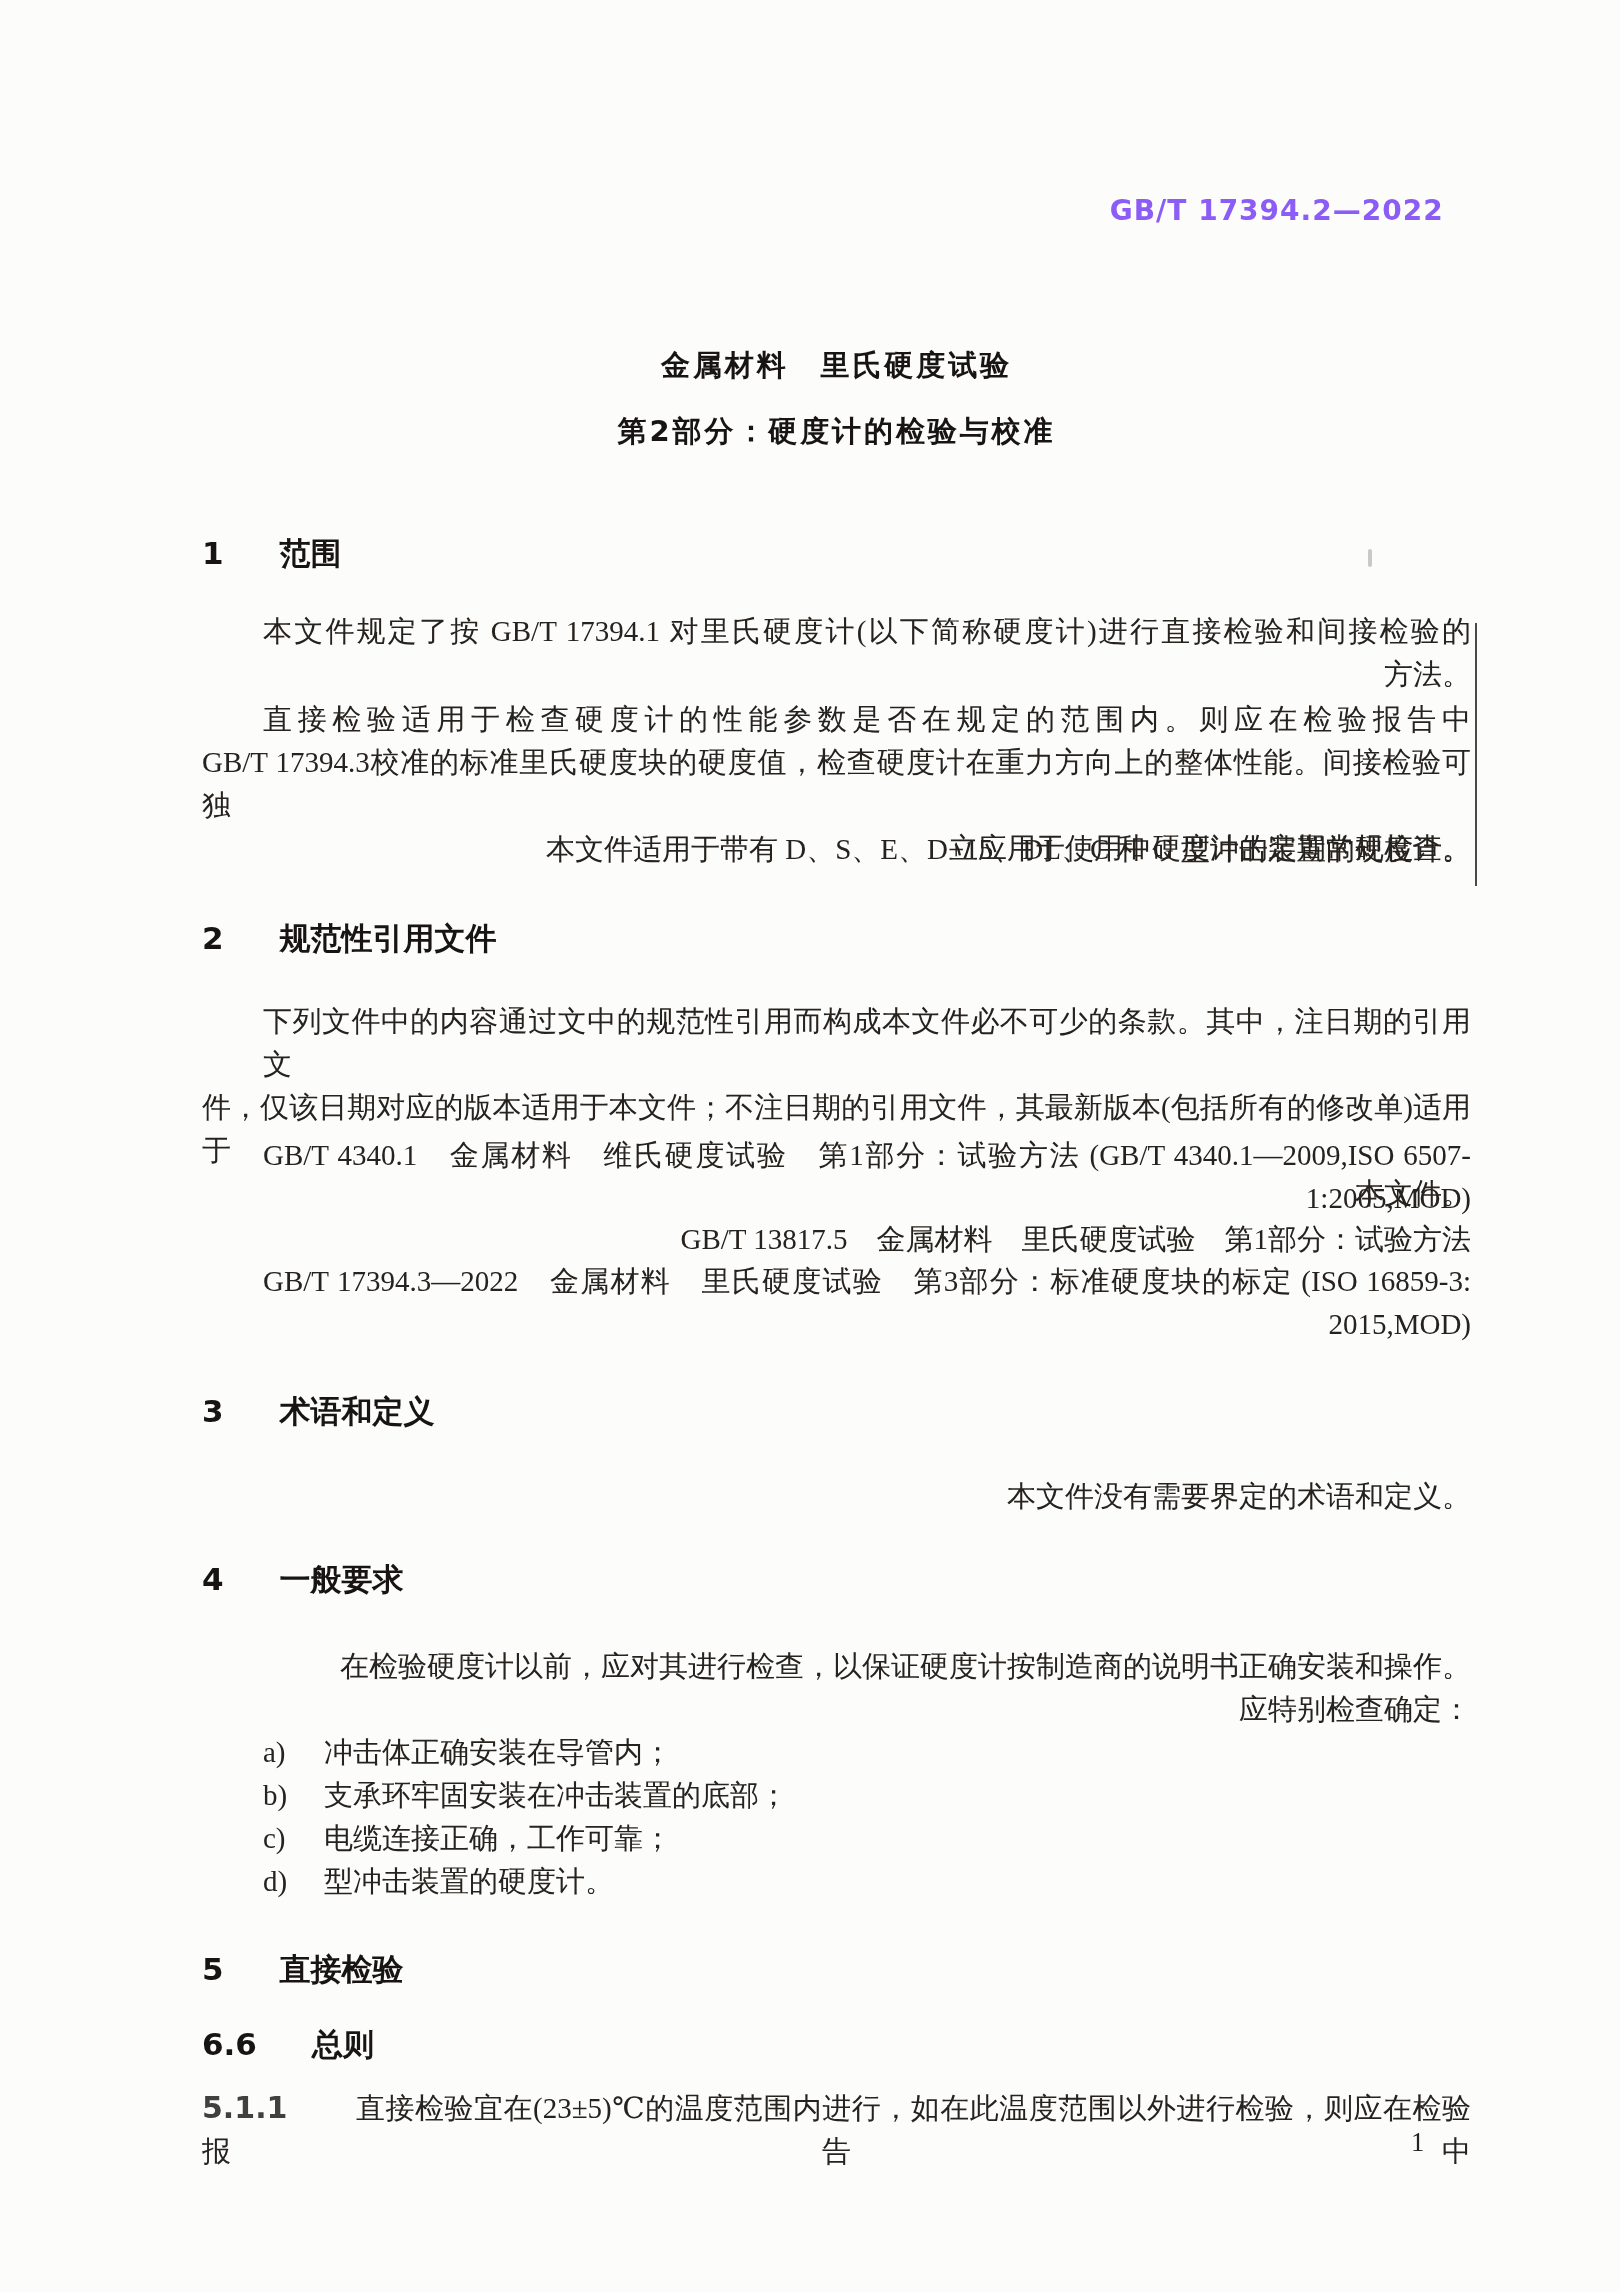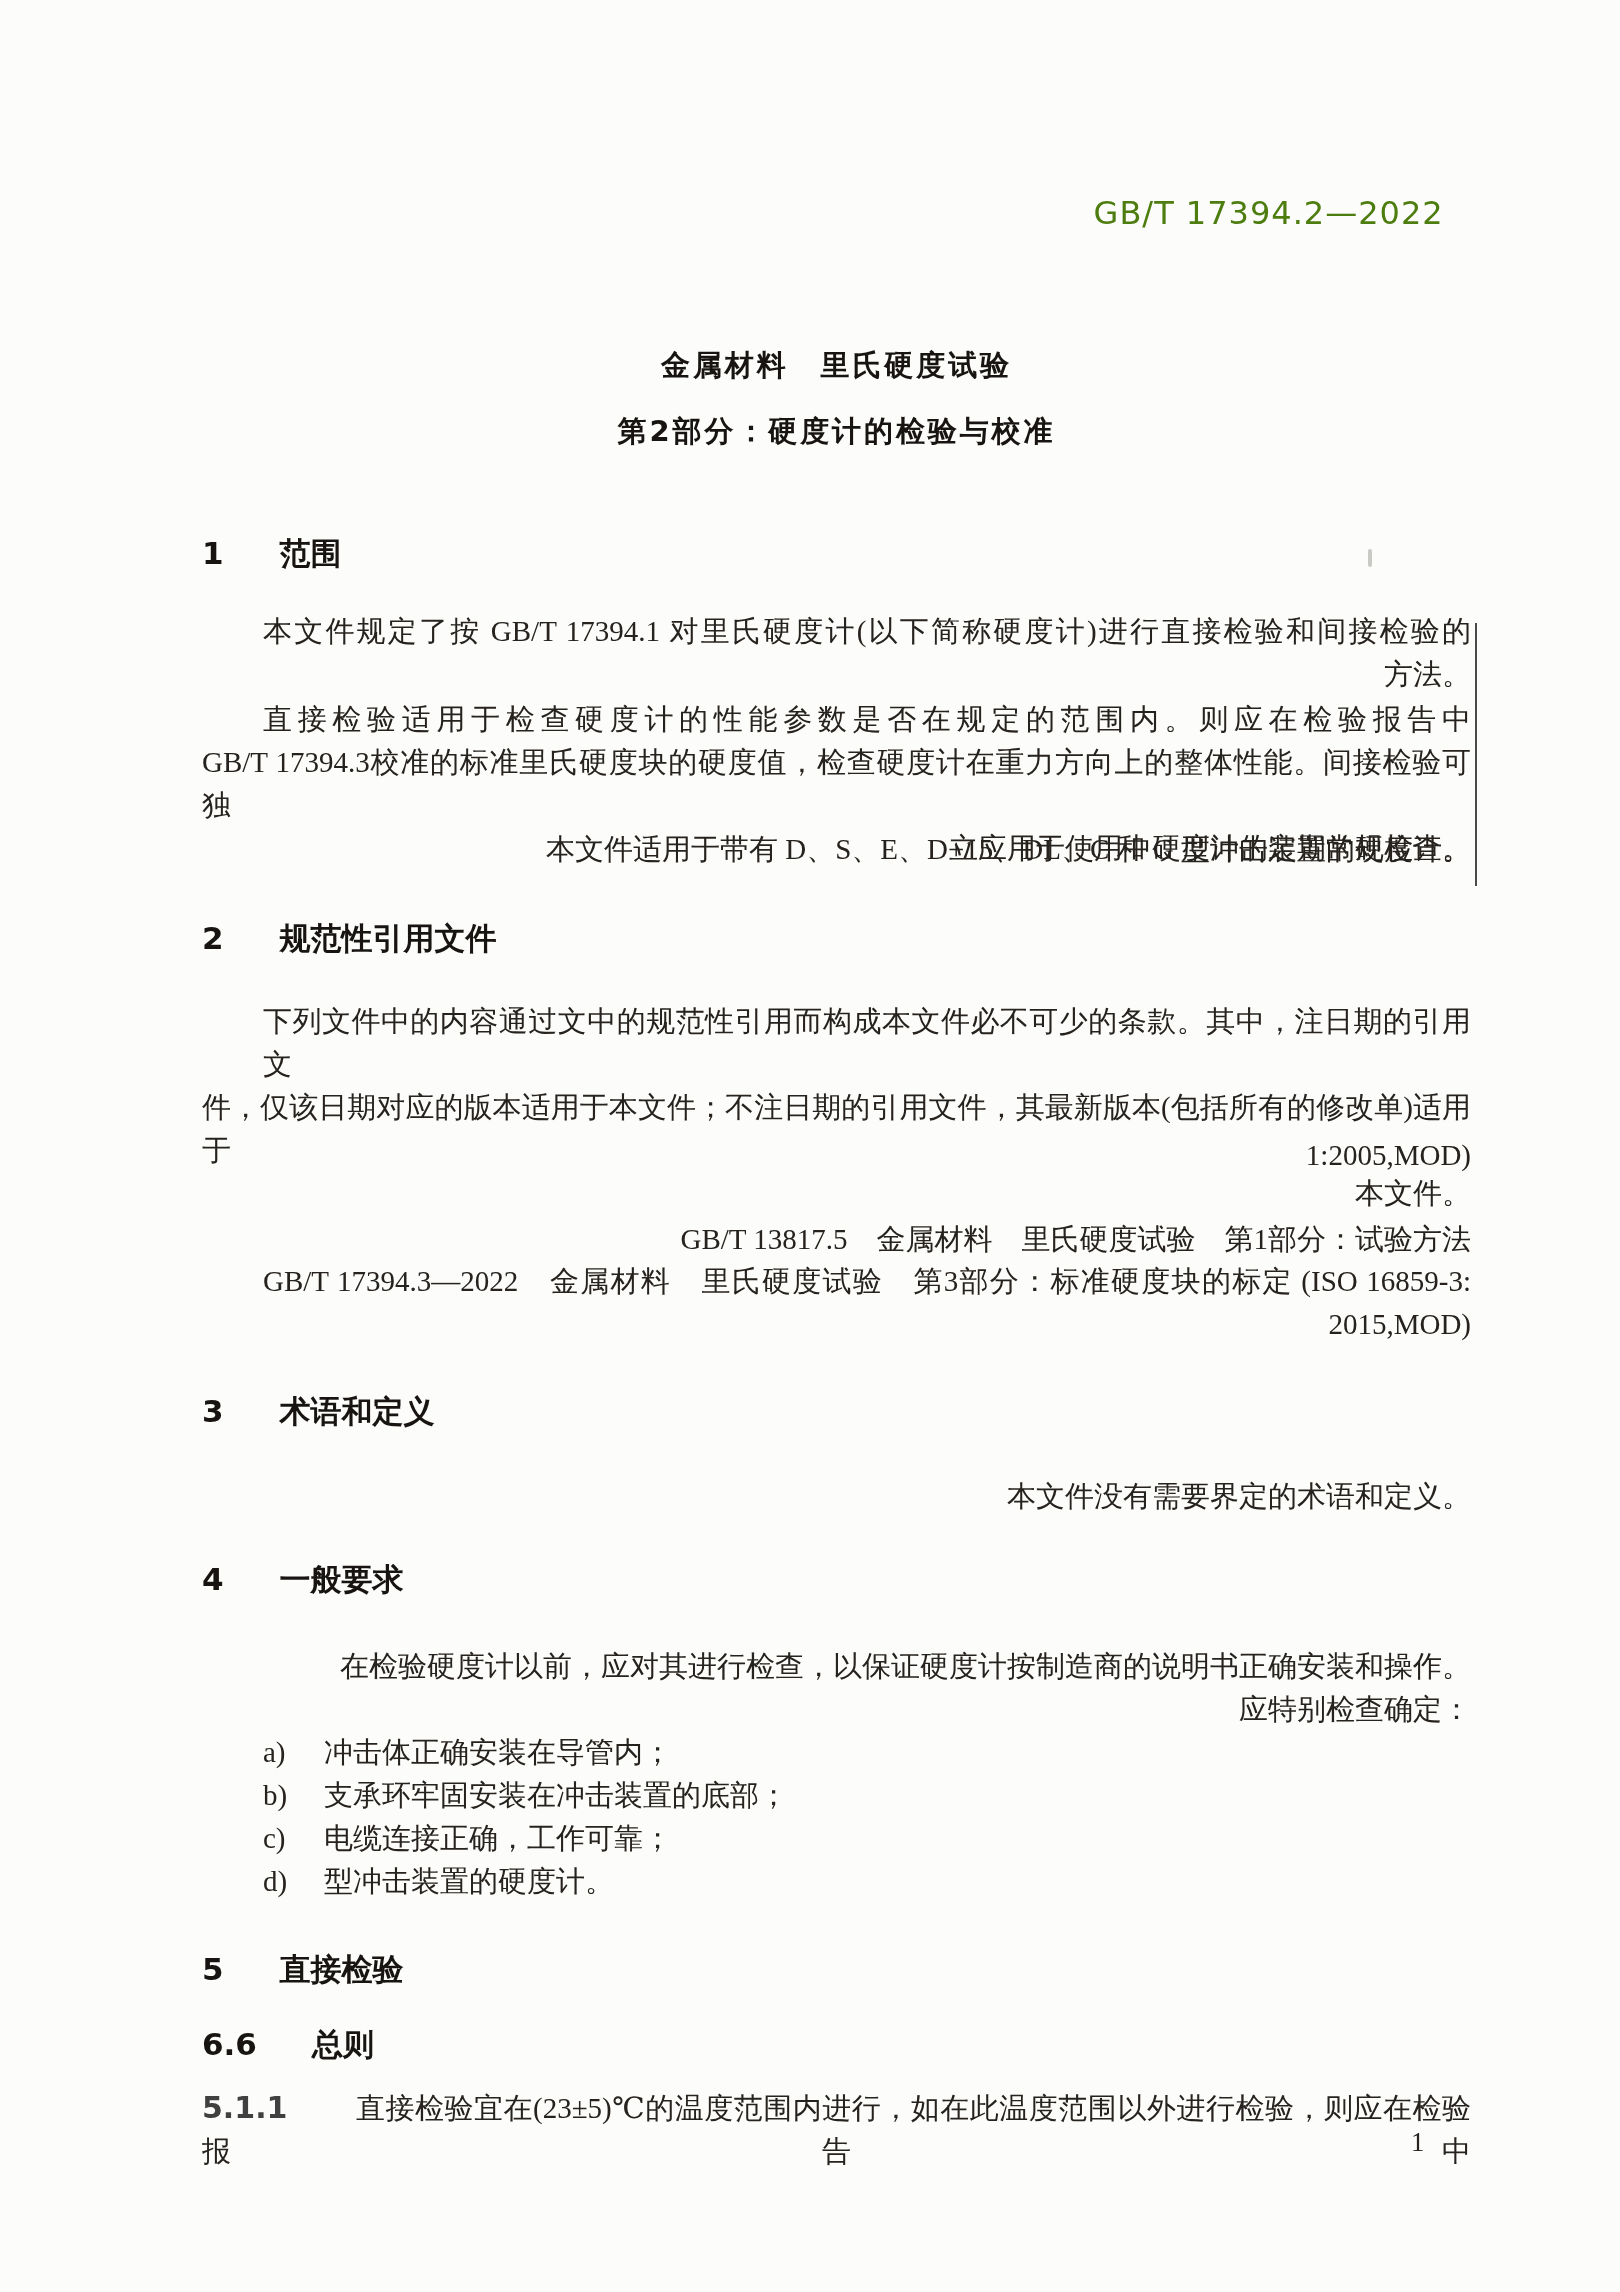--- a/index.html
+++ b/index.html
@@ -8,21 +8,21 @@
     width:1620px;height:2293px;
     background:#fcfcfa;
     overflow:hidden;
     font-family:"Liberation Serif","DejaVu Serif",serif;
     color:#26221e;
   }
   .content{position:absolute;left:202px;top:0;width:1269px;height:100%;}
   .std-code{
     position:absolute;top:194px;right:27.4px;
     font-family:"DejaVu Sans","Liberation Sans",sans-serif;
-    font-weight:400;font-size:32px;letter-spacing:1px;color:#4d7c0f;
+    font-weight:700;font-size:28px;letter-spacing:1px;color:#8b5cf6;
   }
   .title{
     position:absolute;left:0;right:0;text-align:center;
     font-family:"DejaVu Sans","Liberation Sans",sans-serif;
     font-weight:700;font-size:29px;letter-spacing:2.9px;color:#171411;
     line-height:51px;margin:0;
   }
   .blk{position:absolute;left:0;right:0;font-size:29px;line-height:43px;}
   .line{display:block;}
   .ind{padding-left:61px;}
@@ -89,20 +89,21 @@
       <span class="hnum">2</span><span>规范性引用文件</span>
     </div>
 
     <div class="blk" style="top:1000px">
       <span class="line ind fill">下列文件中的内容通过文中的规范性引用而构成本文件必不可少的条款。其中，注日期的引用文</span>
       <span class="line fill">件，仅该日期对应的版本适用于本文件；不注日期的引用文件，其最新版本(包括所有的修改单)适用于</span>
       <span class="line end">本文件。</span>
     </div>
 
     <div class="blk" style="top:1134px">
+      <span class="line ind fill">GB/T 4340.1　金属材料　维氏硬度试验　第1部分：试验方法 (GB/T 4340.1—2009,ISO 6507-</span>
       <span class="line end">1:2005,MOD)</span>
     </div>
 
     <div class="blk" style="top:1218px">
       <span class="line ind end">GB/T 13817.5　金属材料　里氏硬度试验　第1部分：试验方法</span>
     </div>
 
     <div class="blk" style="top:1260px">
       <span class="line ind fill">GB/T 17394.3—2022　金属材料　里氏硬度试验　第3部分：标准硬度块的标定 (ISO 16859-3:</span>
       <span class="line end">2015,MOD)</span>

